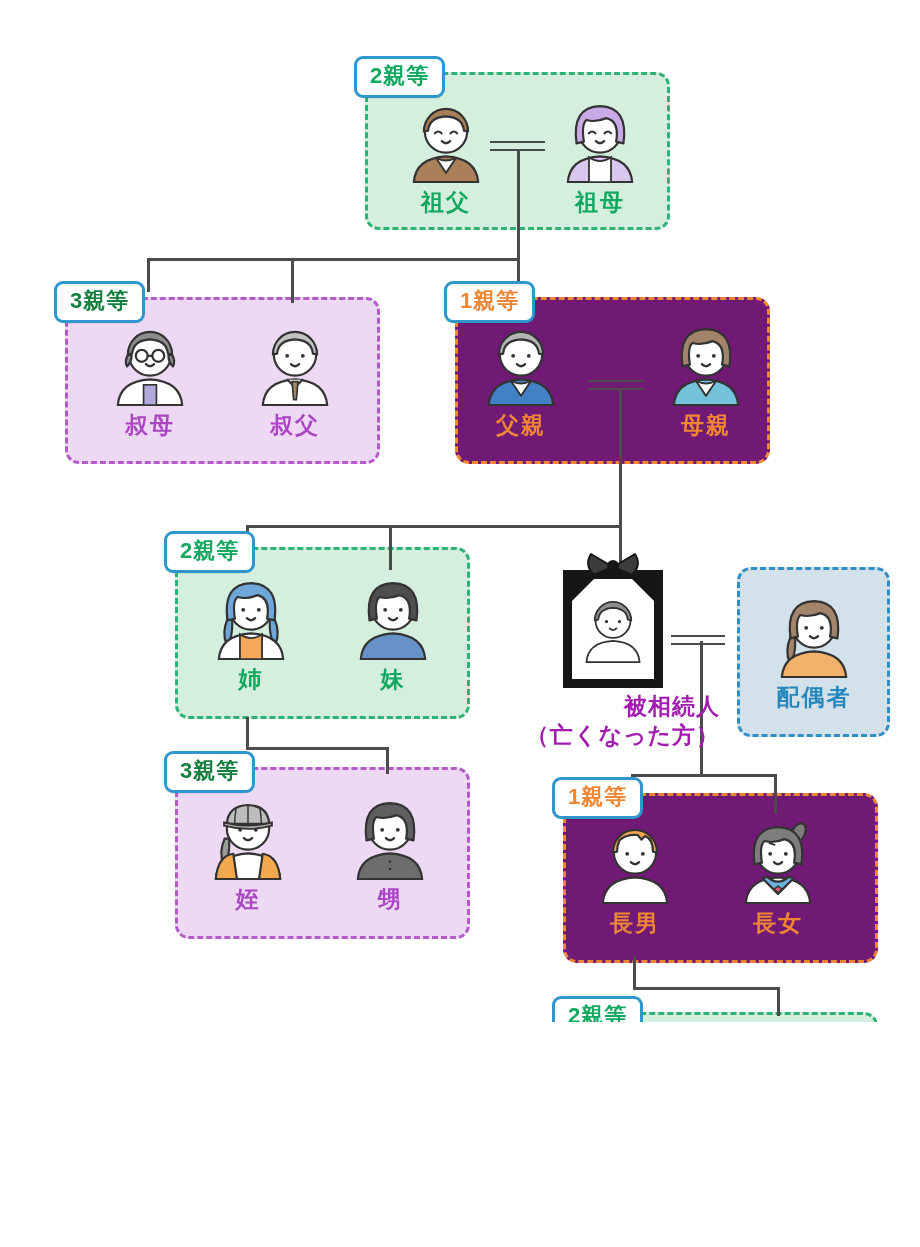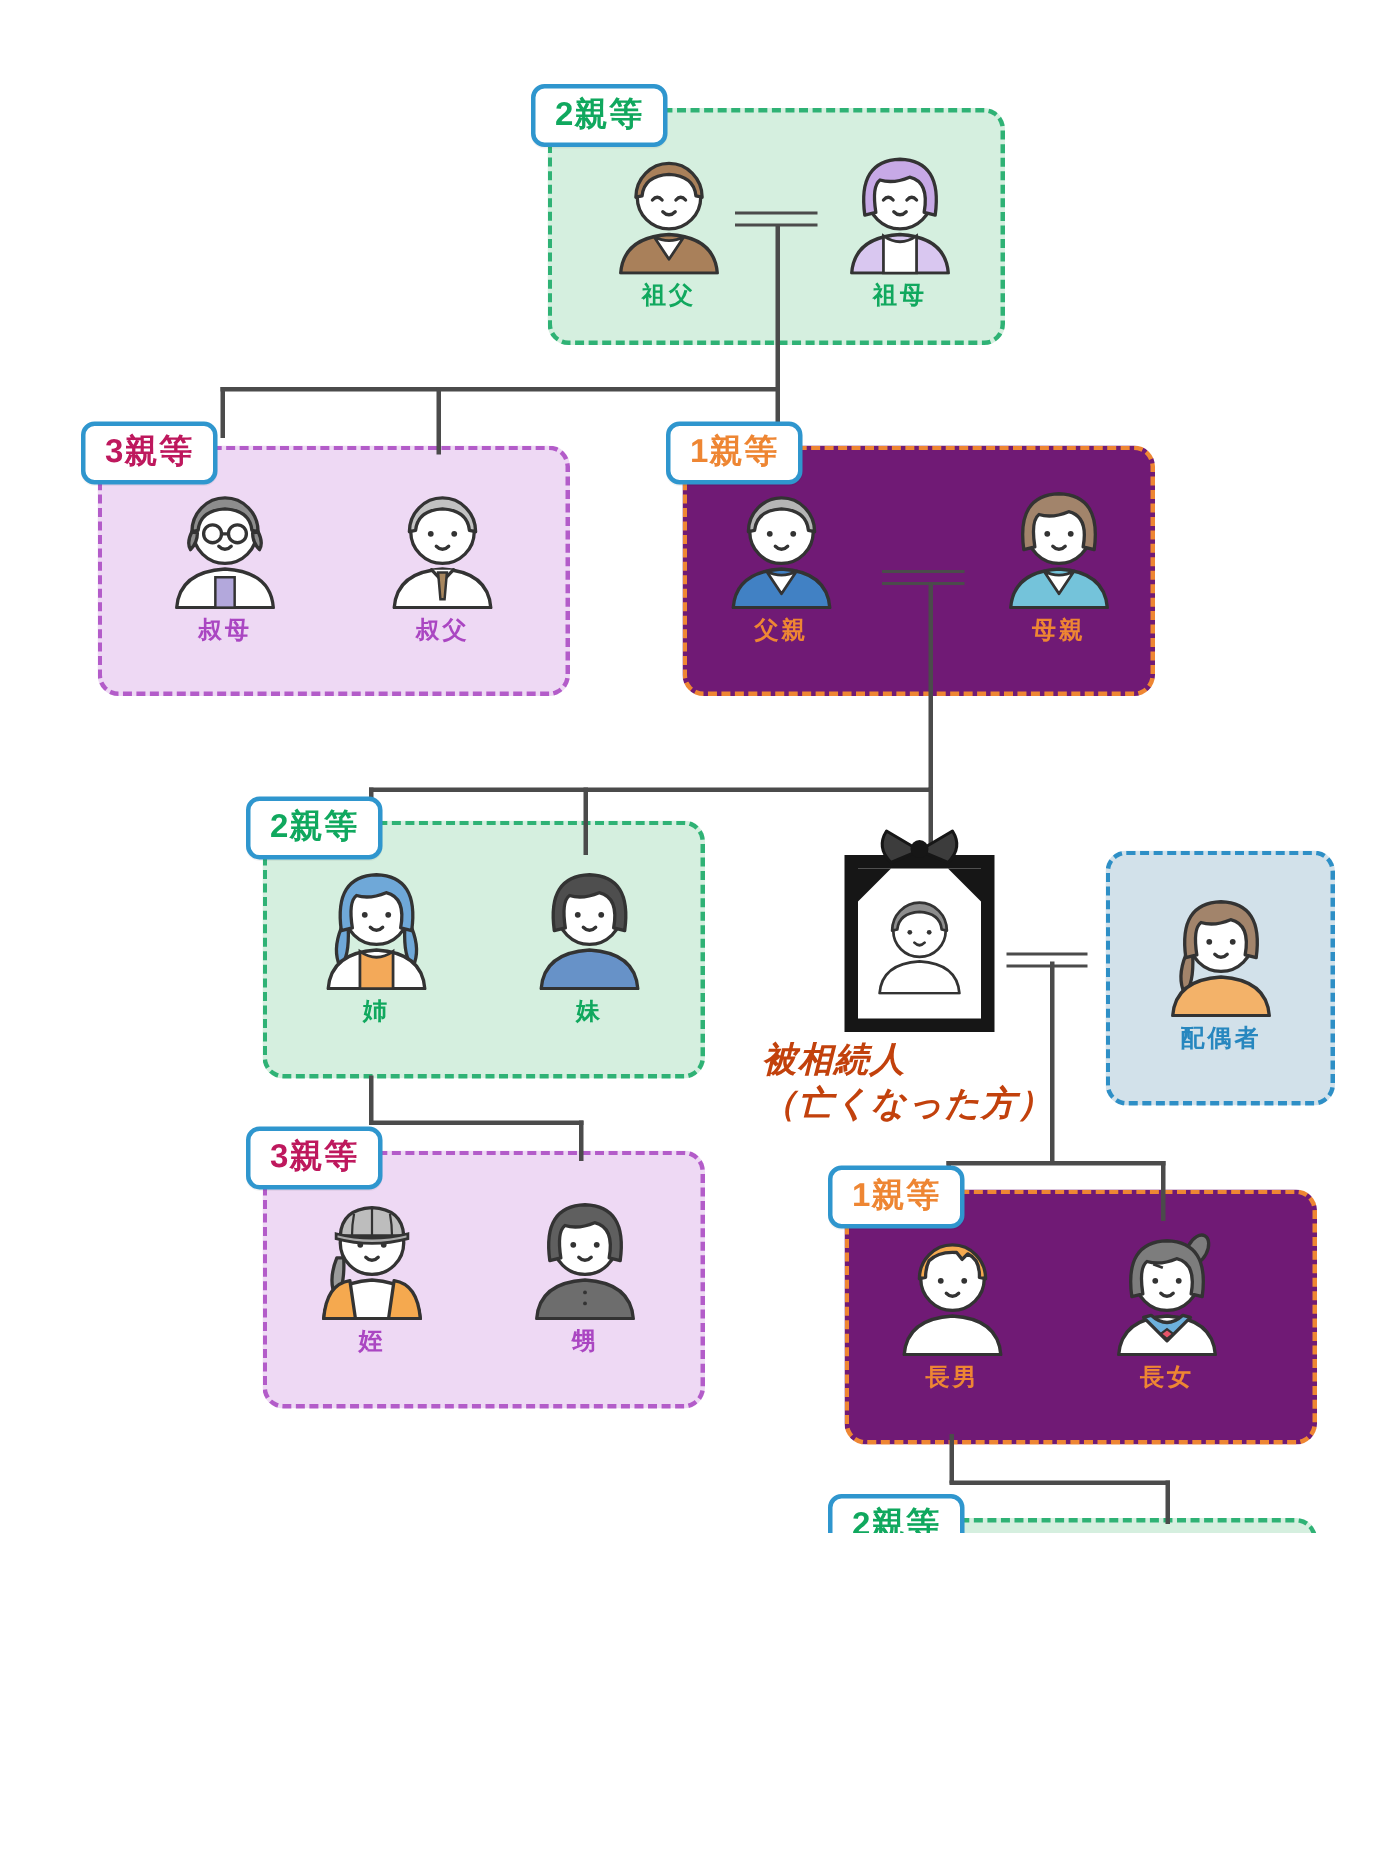--- a/index.html
+++ b/index.html
@@ -10,41 +10,41 @@
   .group{position:absolute;border-radius:14px;box-sizing:border-box;}
   .group.green {background:#d5efdf;border:3px dashed #2fb275;}
   .group.purple{background:#eed9f4;border:3px dashed #b35cc9;}
   .group.orange{background:#701a75;border:3px dashed #ee8633;}
   .group.blue  {background:#d2e1ea;border:3px dashed #2e8fc6;}
   .badge{
     position:absolute;left:-14px;top:-19px;background:#fff;border:3px solid #2f96ce;
     border-radius:9px;padding:2px 13px 4px 13px;font-size:22px;font-weight:bold;
     z-index:6;letter-spacing:1px;white-space:nowrap;box-shadow:0 1px 0 rgba(0,0,0,.05);
   }
-  .badge.green{color:#10a85e}.badge.purple{color:#be185d}.badge.orange{color:#ee8633}
+  .badge.green{color:#10a85e}.badge.purple{color:#15803d}.badge.orange{color:#ee8633}
   .member{position:absolute;width:110px;text-align:center;}
   .member .avatar{width:92px;height:92px;margin:0 auto;display:block;}
-  .mname{font-size:16px;font-weight:bold;margin-top:4px;letter-spacing:2px;white-space:nowrap;}
+  .mname{font-size:23px;font-weight:bold;margin-top:4px;letter-spacing:2px;white-space:nowrap;}
   .mname.green{color:#10a85e}.mname.purple{color:#aa46c2}
   .mname.orange{color:#ee8633}.mname.blue{color:#2787bf}
   .line{position:absolute;background:#4b4b4b;z-index:2;}
   .mline{position:absolute;height:6px;border-top:2.5px solid #4b4b4b;border-bottom:2.5px solid #4b4b4b;z-index:2;background:transparent;}
   .photo{
     position:absolute;left:563px;top:570px;width:100px;height:118px;background:#fff;
     border:9px solid #161616;box-sizing:border-box;z-index:3;
   }
   .photo .corner-l{position:absolute;left:0;top:0;width:0;height:0;
     border-left:22px solid #161616;border-bottom:22px solid transparent;}
   .photo .corner-r{position:absolute;right:0;top:0;width:0;height:0;
     border-right:22px solid #161616;border-bottom:22px solid transparent;}
   .photo .pavatar{position:absolute;left:3px;bottom:0;width:76px;height:92px;left:3px;}
   .ribbon{position:absolute;left:581px;top:549px;width:64px;height:34px;z-index:4;}
   .deceased-label{
-    position:absolute;left:508px;top:692px;width:212px;text-align:left;z-index:3;
-    color:#c2410c;font-weight:bold;font-size:23px;line-height:1.25;letter-spacing:1px;white-space:nowrap;font-style:italic;
+    position:absolute;left:508px;top:692px;width:212px;text-align:right;z-index:3;
+    color:#a21caf;font-weight:bold;font-size:23px;line-height:1.25;letter-spacing:1px;white-space:nowrap;
   }
 </style>
 </head>
 <body>
 
 <div class="canvas">
 
   <div class="group green" style="left:365px;top:72px;width:305px;height:158px;">
     <div class="badge green"><span>2親等</span></div>
     <div class="member" style="left:23px;top:16px;">

